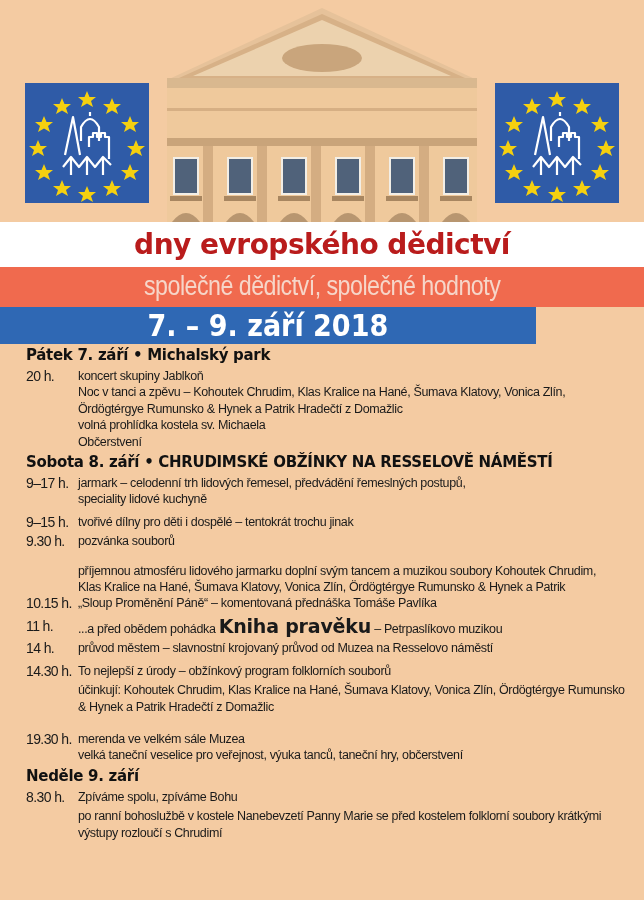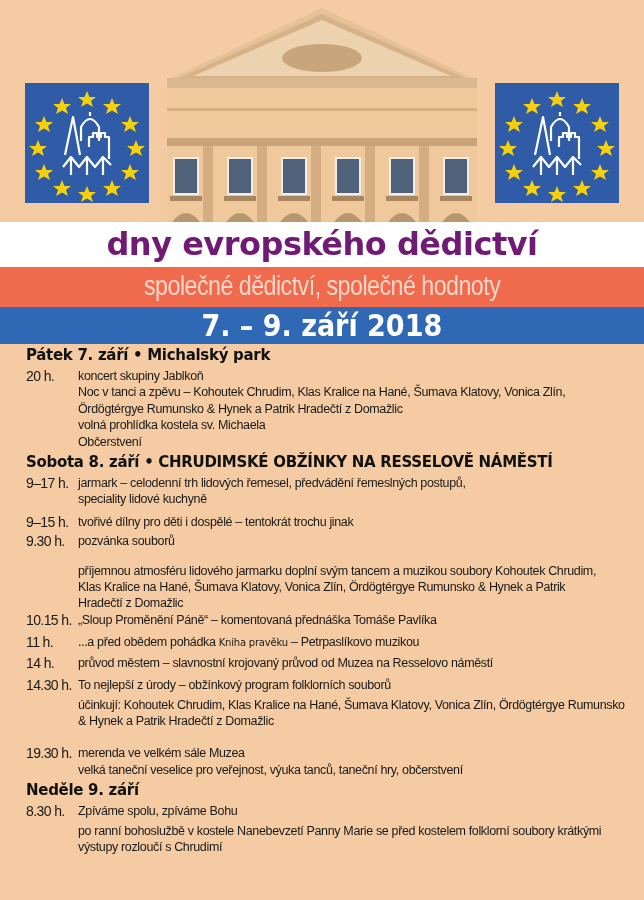--- a/index.html
+++ b/index.html
@@ -6,39 +6,39 @@
   body { width:644px; height:900px; background:#f4cba2; overflow:hidden; position:relative;
          font-family:"Liberation Sans", sans-serif; color:#1a1a1a; }
   .logo { position:absolute; top:83px; width:124px; height:120px; background:#2f5ba7; }
   .logo.left { left:25px; }
   .logo.right { left:495px; }
   .logo svg { width:100%; height:100%; display:block; }
   .building { position:absolute; left:167px; top:8px; width:310px; height:214px; }
   .building svg { width:100%; height:100%; display:block; }
   .band-white { position:absolute; left:0; top:222px; width:644px; height:45px; background:#ffffff;
                 text-align:center; }
-  .band-white span { font-family:"DejaVu Sans", sans-serif; font-weight:bold; font-size:32px;
-                     line-height:45px; letter-spacing:-0.5px; color:#701a75; }
+  .band-white span { font-family:"DejaVu Sans", sans-serif; font-weight:bold; font-size:28px;
+                     line-height:45px; letter-spacing:-0.5px; color:#b91c1c; }
   .band-red { position:absolute; left:0; top:267px; width:644px; height:40px; background:#f06a4e;
               text-align:center; }
   .band-red span { font-family:"Liberation Sans", sans-serif; font-size:27px; line-height:38px;
                    color:#f6d6c9; letter-spacing:-0.6px; transform:scaleX(0.86); display:inline-block; }
-  .band-blue { position:absolute; left:0; top:307px; width:644px; height:37px; background:#2f68b4;
+  .band-blue { position:absolute; left:0; top:307px; width:536px; height:37px; background:#2f68b4;
                text-align:center; }
   .band-blue span { font-family:"DejaVu Sans", sans-serif; font-weight:bold; font-size:30px;
                     line-height:37px; color:#ffffff; transform:scaleX(0.9); display:inline-block; }
   .program { position:absolute; left:26px; top:344px; width:600px; }
   .day { font-family:"DejaVu Sans", sans-serif; font-weight:bold; font-size:15px; color:#111;
          line-height:19px; margin-top:2px; letter-spacing:-0.3px; }
   .row { display:flex; font-family:"Liberation Sans", sans-serif; font-size:12.5px; line-height:16.4px;
          letter-spacing:-0.35px; margin-top:3px; }
   .row .time { width:52px; flex:none; font-size:14px; letter-spacing:-0.6px; }
   .row .desc { flex:1; }
   .row .desc div { }
-  .strong { font-family:"DejaVu Sans", sans-serif; font-weight:normal; font-size:10px; letter-spacing:-0.2px;text-align:center; }
+  .strong { font-family:"DejaVu Sans", sans-serif; font-weight:bold; font-size:19px; letter-spacing:-0.2px;text-align:center; }
 </style>
 </head>
 <body>
 
 <div class="logo left">
   <svg viewBox="0 0 124 120">
     <g fill="#f5d00f">
       <polygon points="62,8 64.5,14 71,14 66,18 68,24 62,20.5 56,24 58,18 53,14 59.5,14"></polygon>
       <polygon points="87,15 89.5,21 96,21 91,25 93,31 87,27.5 81,31 83,25 78,21 84.5,21"></polygon>
       <polygon points="37,15 39.5,21 46,21 41,25 43,31 37,27.5 31,31 33,25 28,21 34.5,21"></polygon>
@@ -170,21 +170,20 @@
     <div class="desc">
       <div>tvořivé dílny pro děti i dospělé – tentokrát trochu jinak</div>
     </div>
   </div>
   <div class="row">
     <div class="time">9.30 h.</div>
     <div class="desc">
       <div>pozvánka souborů</div>
       <div style="margin-top:13px">příjemnou atmosféru lidového jarmarku doplní svým tancem a muzikou soubory Kohoutek Chrudim,</div>
       <div>Klas Kralice na Hané, Šumava Klatovy, Vonica Zlín, Ördögtérgye Rumunsko &amp; Hynek a Patrik</div>
-      <div>Hradečtí z Domažlic</div>
     </div>
   </div>
   <div class="row" style="margin-top:0">
     <div class="time">10.15 h.</div>
     <div class="desc">
       <div>„Sloup Proměnění Páně“ – komentovaná přednáška Tomáše Pavlíka</div>
     </div>
   </div>
   <div class="row" style="margin-top:6px">
     <div class="time">11 h.</div>

